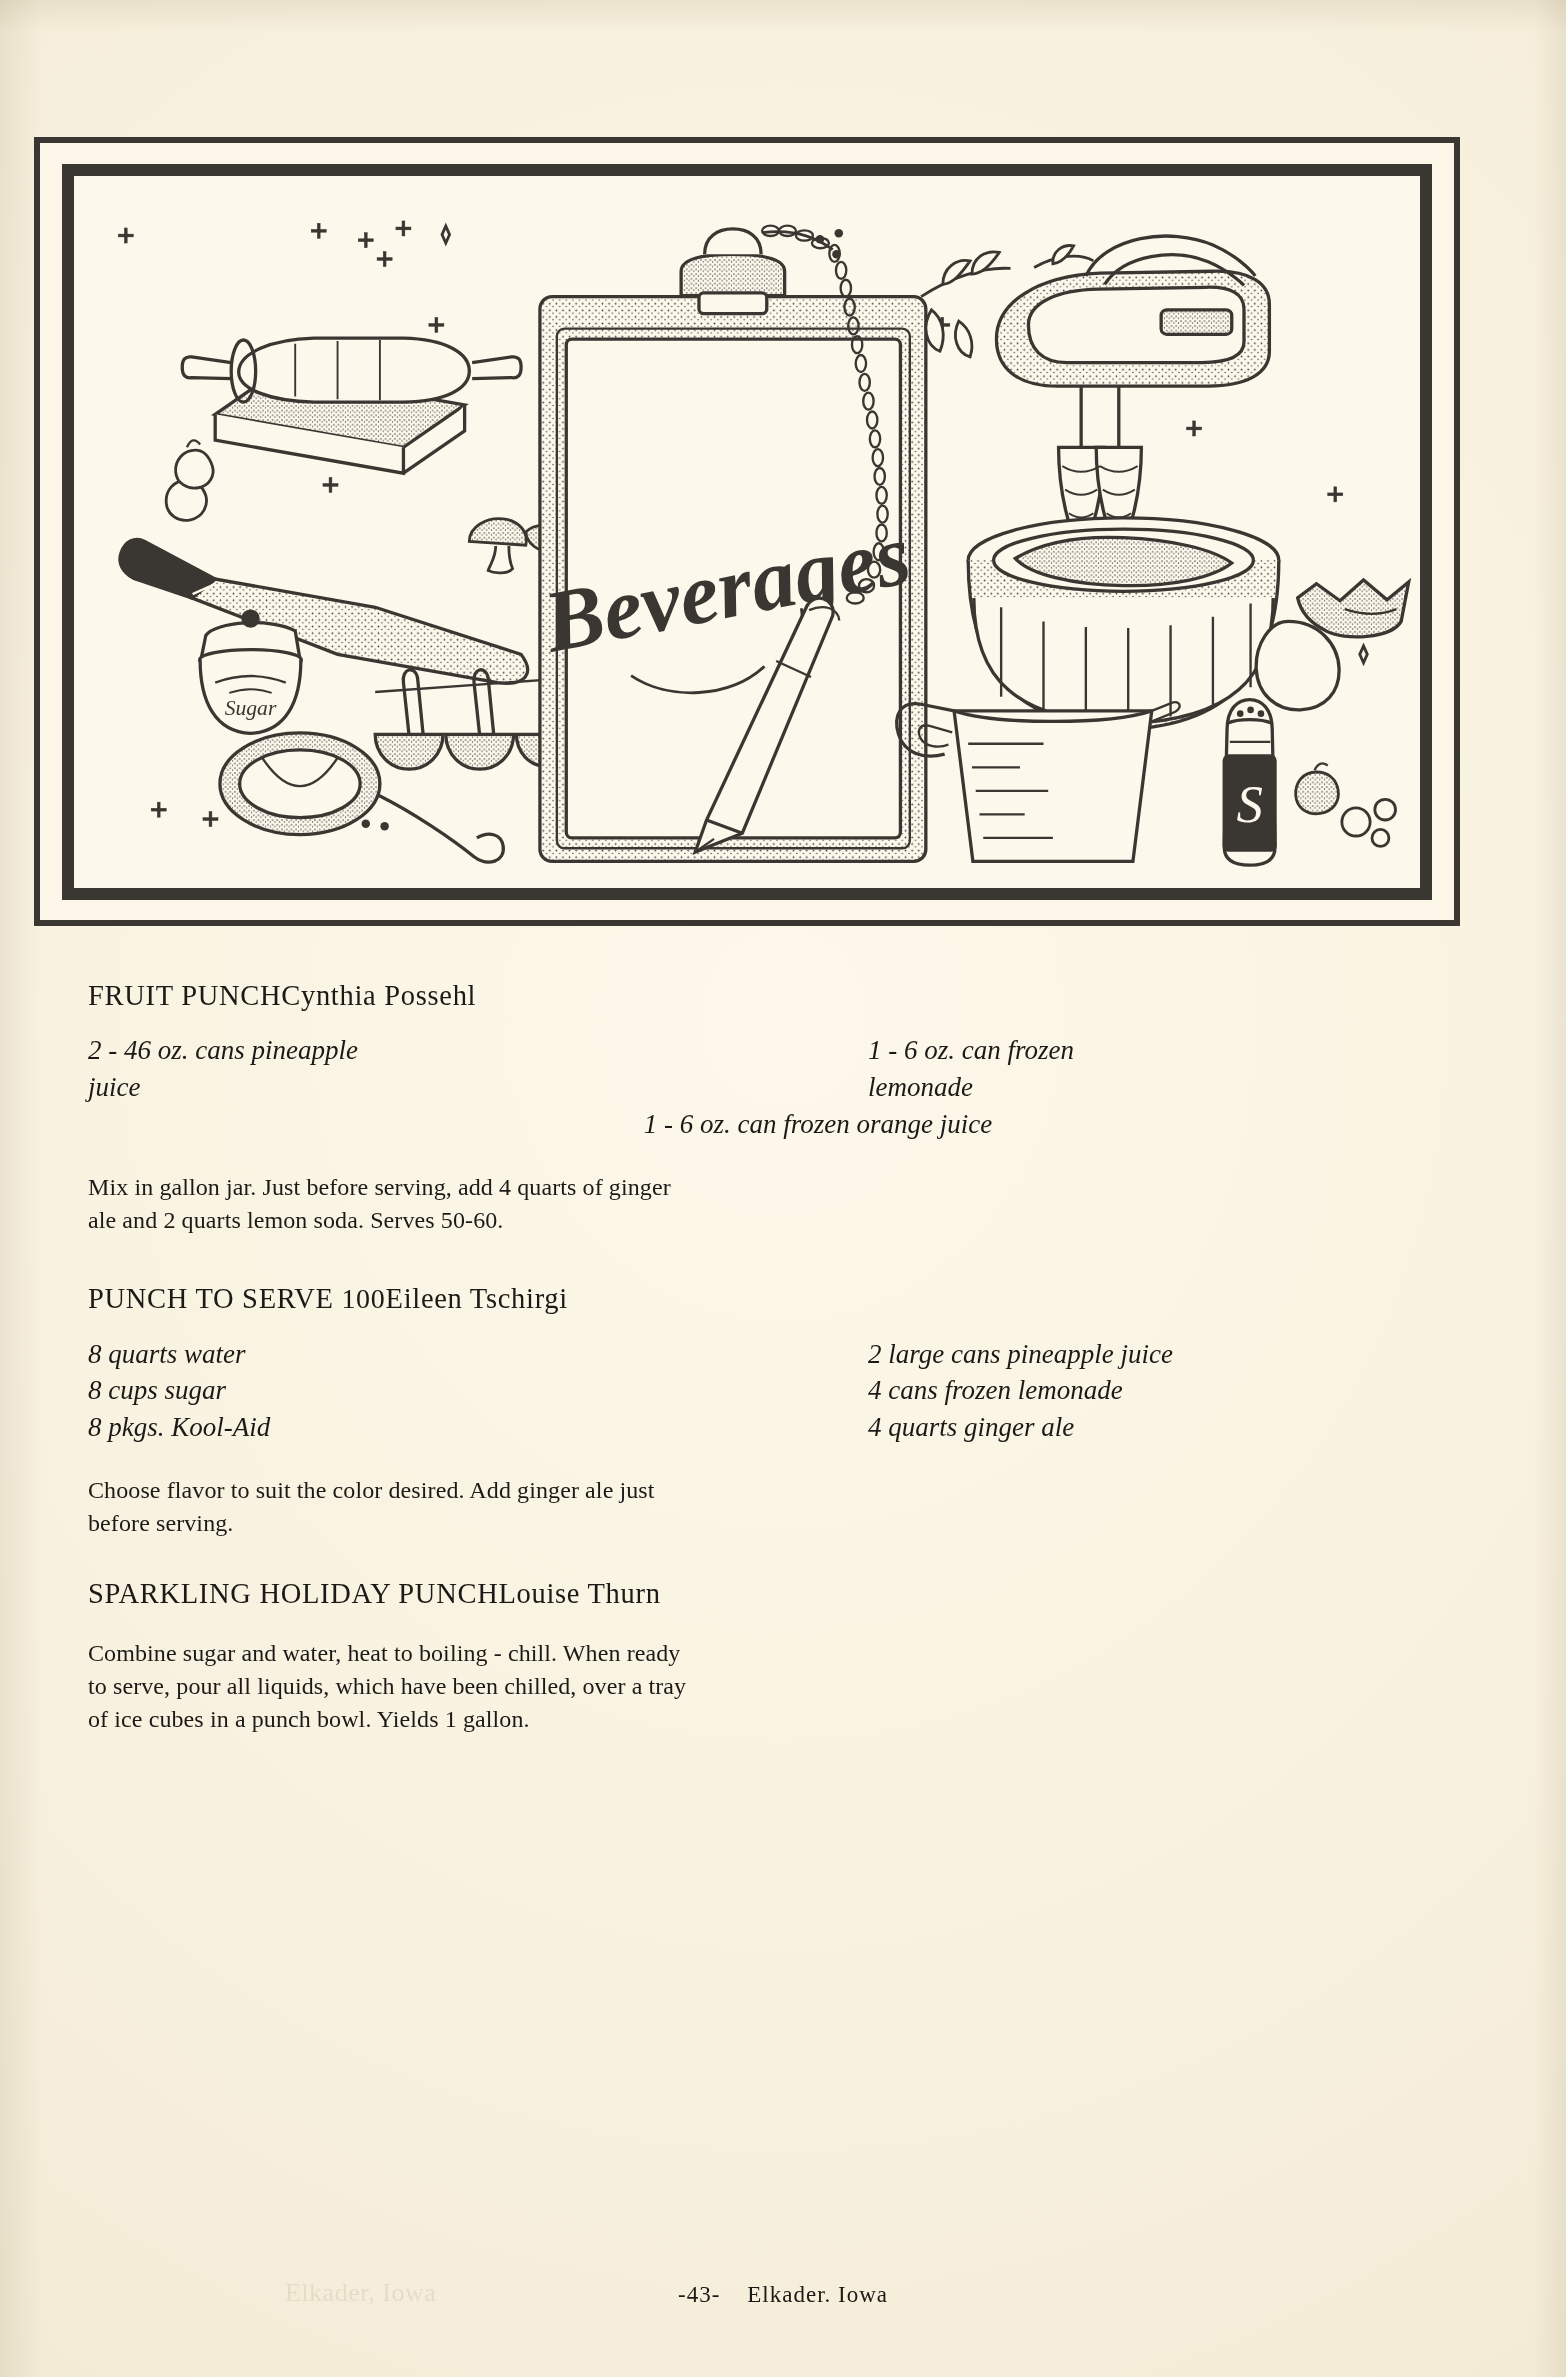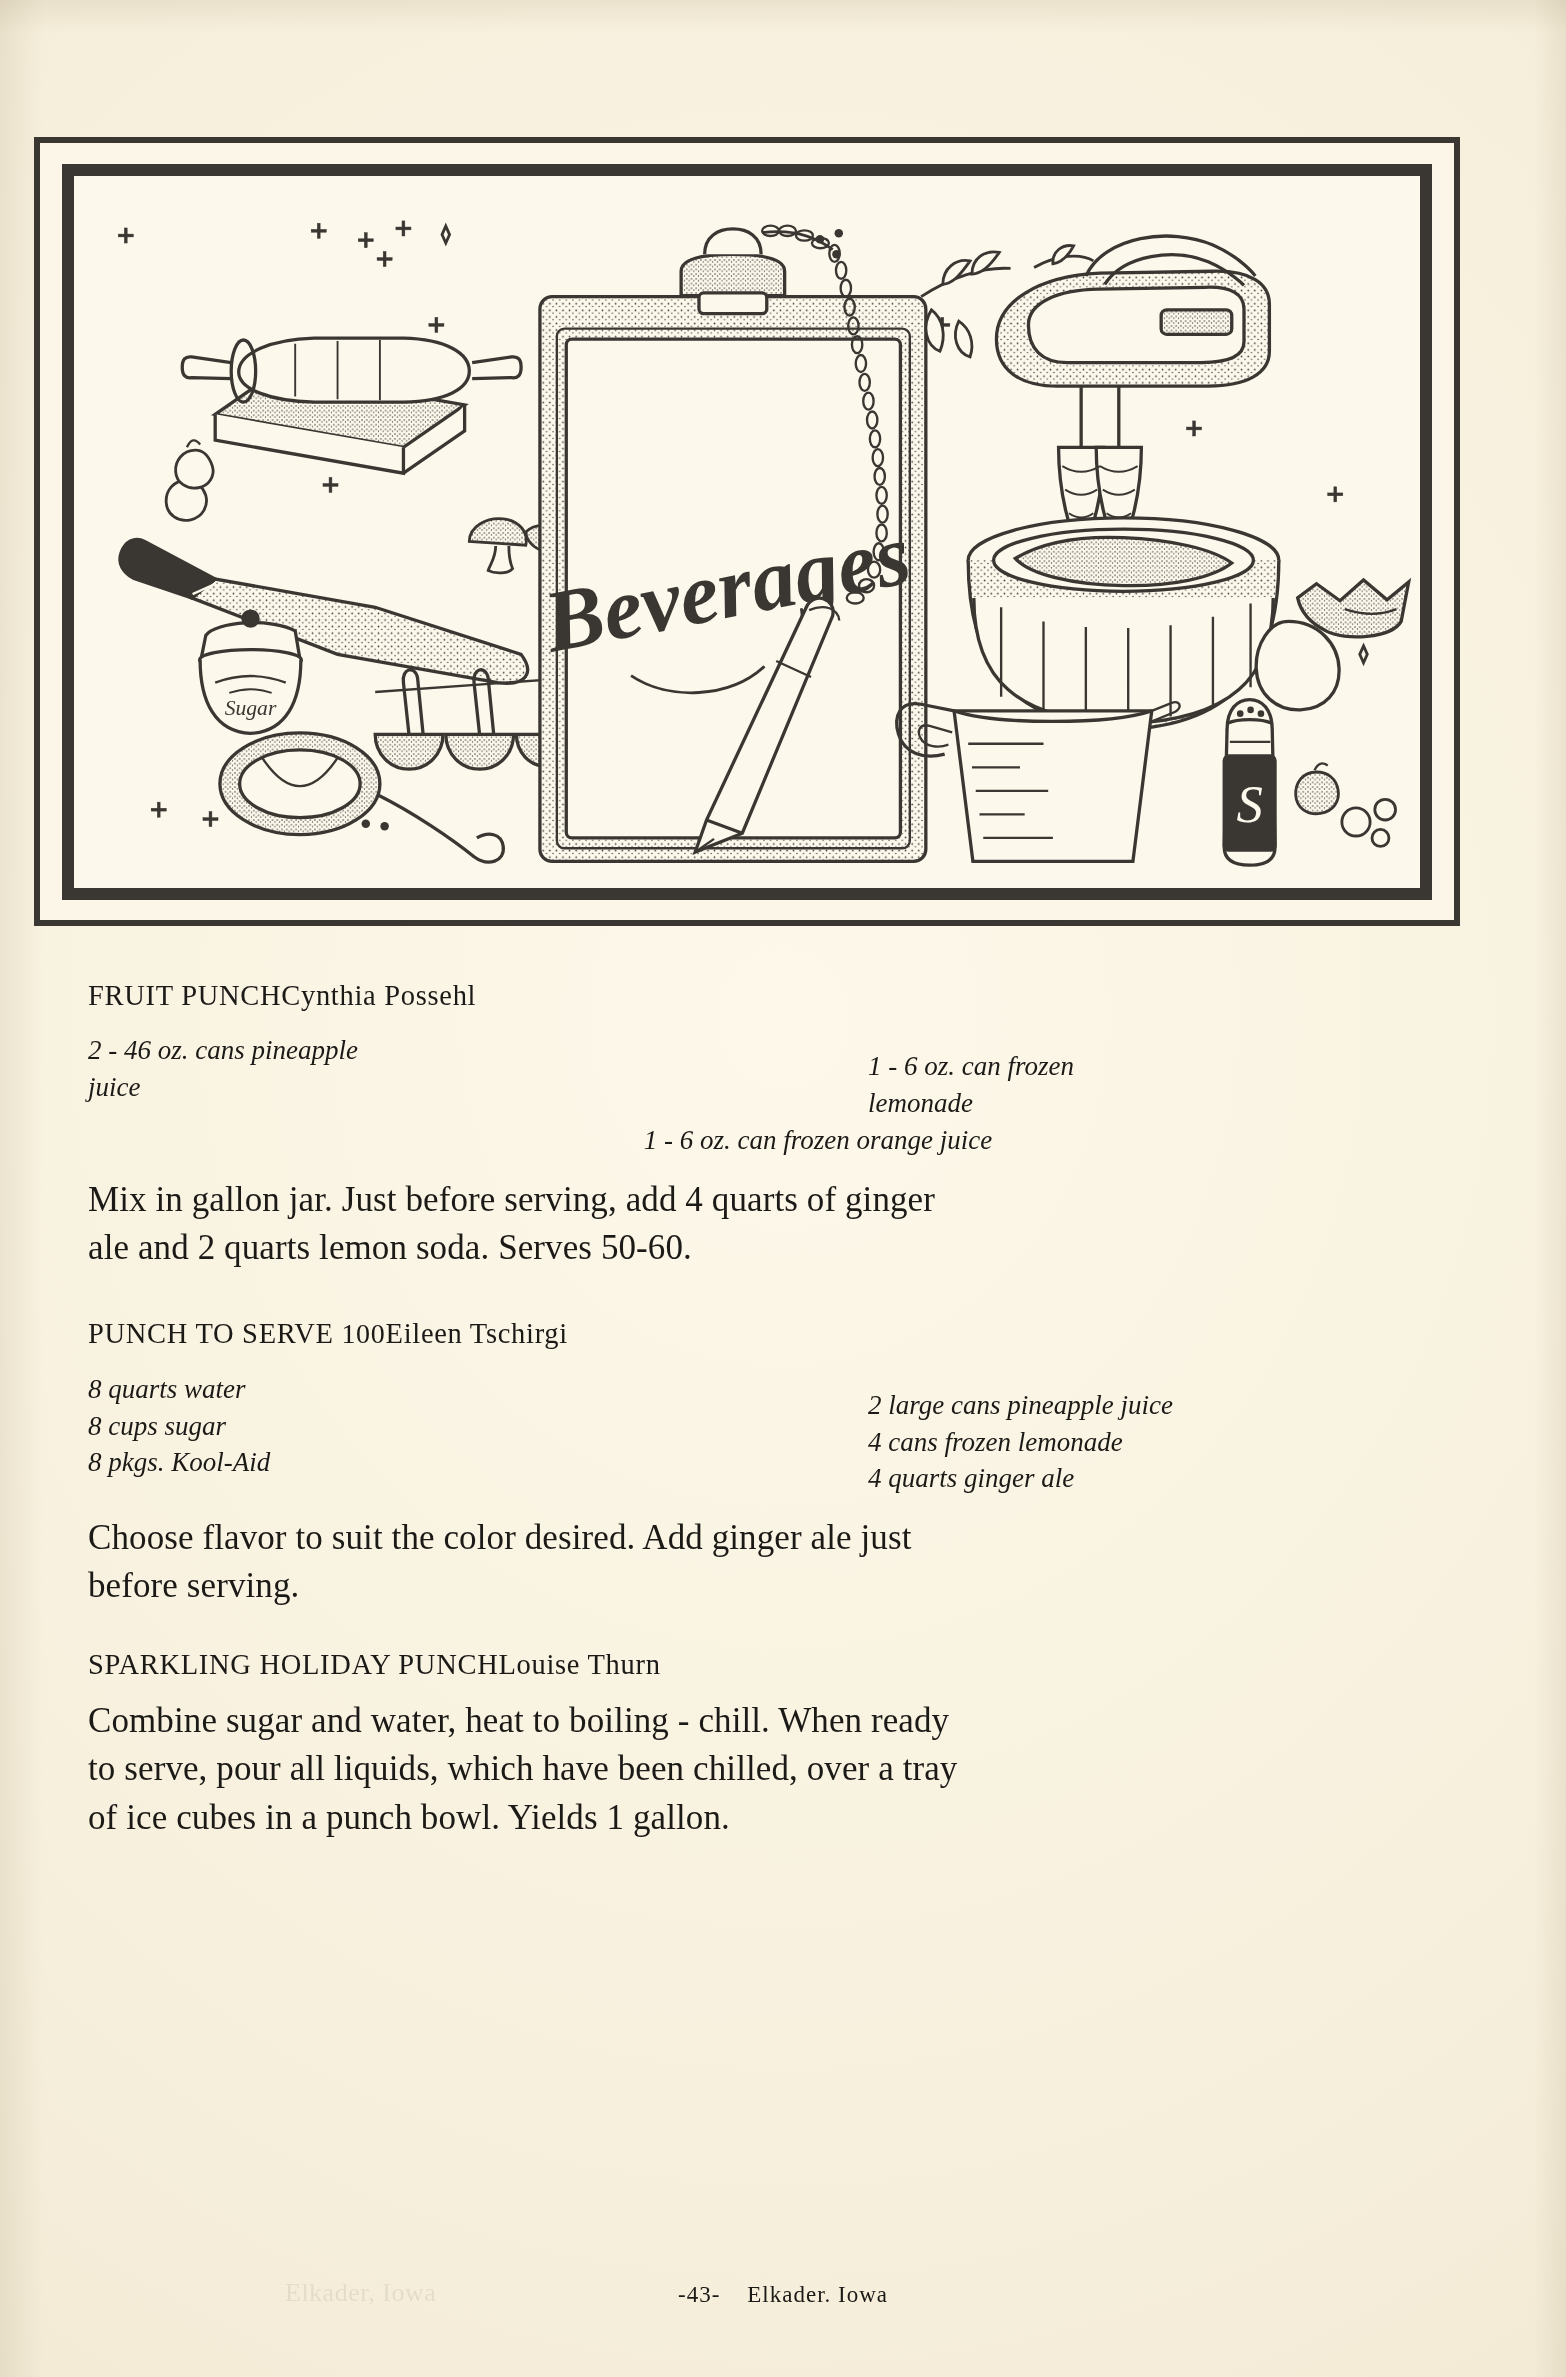--- a/index.html
+++ b/index.html
@@ -84,32 +84,32 @@
   .ing-block {
     margin-top: 21px;
     font-size: 27px;
     line-height: 1.36;
     font-style: italic;
   }
   .ing-cols {
     display: flex;
   }
   .ing-col-left { width: 780px; white-space: pre-line; }
-  .ing-col-right { flex: 1; white-space: pre-line; margin-top: 16px; }
+  .ing-col-right { flex: 1; white-space: pre-line; }
   .ing-center {
     text-align: center;
     white-space: pre-line;
     padding-left: 57px;
   }
   .ing-center.shift-a { padding-left: 67px; }
   .ing-center.shift-b { padding-left: 28.5px; }
 
   .method {
-    margin-top: 17px;
-    font-size: 35px;
+    margin-top: 28px;
+    font-size: 24px;
     line-height: 1.38;
     white-space: pre-line;
     letter-spacing: 0.1px;
   }
 
   .gap-lg { height: 46px; }
   .gap-md { height: 38px; }
 
   .footer {
     position: absolute;

